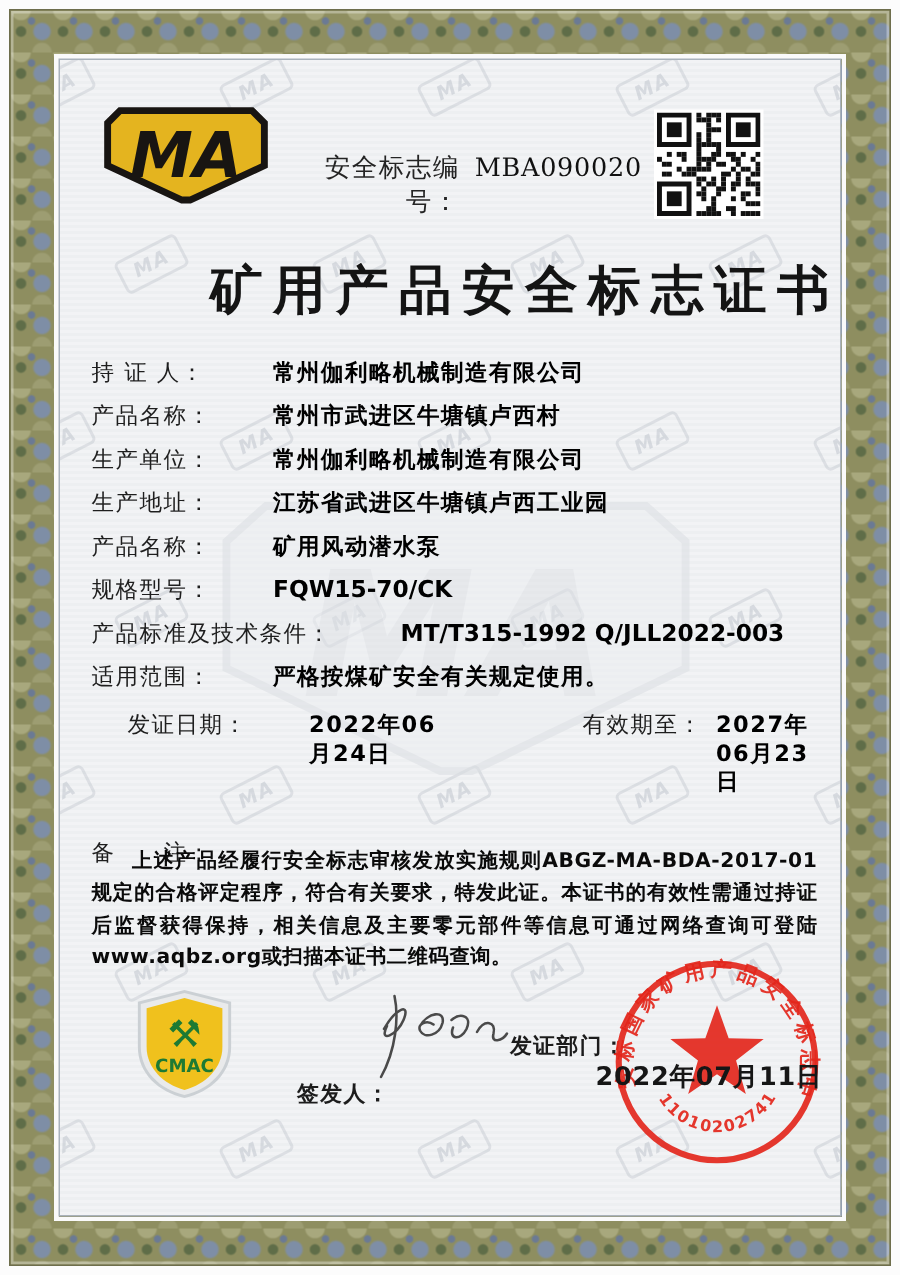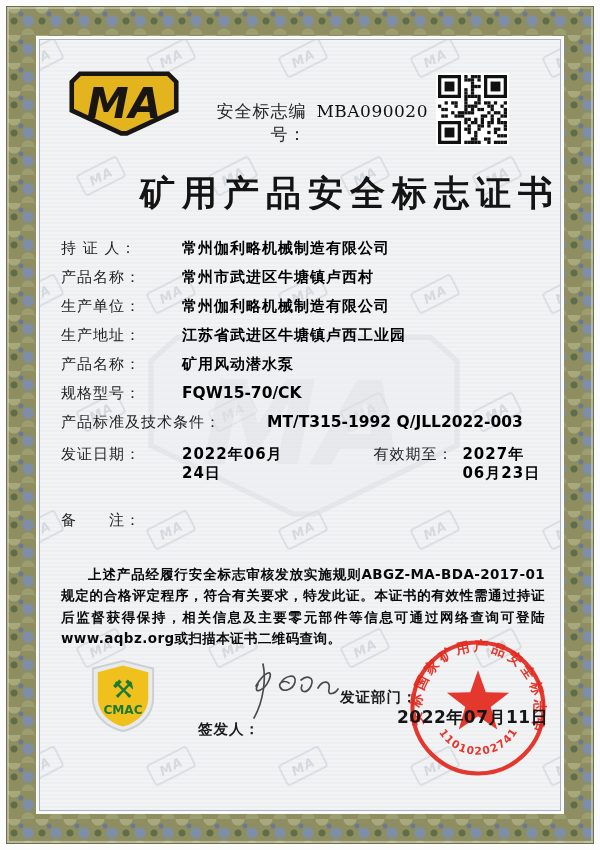--- a/index.html
+++ b/index.html
@@ -59,21 +59,21 @@
     font-family:"DejaVu Serif","Liberation Serif",serif; letter-spacing:7px;
   }
 
   
   .fields { position:absolute; left:21px; top:199px; right:14px; }
   .frow { display:flex; align-items:baseline; margin-bottom:10px; min-height:18.5px;gap:32px; }
   .flabel { font-size:15px; color:#1e1e1e; letter-spacing:1px; min-width:89px; flex:none; }
   .flabel.wide { min-width:0; margin-right:14px; }
   .fvalue { font-size:15px; font-weight:700; color:#000; letter-spacing:1px; }
   .fvalue.latin { letter-spacing:0; font-size:15.5px; }
-  .frow.dates { margin-top:13px; }
+  .frow.dates { margin-top:13px;margin-left:24px; }
   .frow.dates .pair2 { margin-left:54px; display:flex; align-items:baseline; }
   .frow.remark { margin-top:28px; }
 
   
   .statement {
     position:absolute; left:21px; top:524px; width:484px;
     font-size:13.5px; font-weight:700; color:#0a0a0a;
     line-height:1.58; text-align:justify; text-indent:2em; letter-spacing:.4px;
   }
 
@@ -301,20 +301,24 @@
           <span class="fvalue">矿用风动潜水泵</span>
         </div>
         <div class="frow">
           <span class="flabel">规格型号：</span>
           <span class="fvalue latin">FQW15-70/CK</span>
         </div>
         <div class="frow">
           <span class="flabel wide">产品标准及技术条件：</span>
           <span class="fvalue latin">MT/T315-1992 Q/JLL2022-003</span>
         </div>
+        <div class="frow">
+          <span class="flabel">适用范围：</span>
+          <span class="fvalue">严格按煤矿安全有关规定使用。</span>
+        </div>
         <div class="frow dates">
           <span class="flabel">发证日期：</span>
           <span class="fvalue">2022年06月24日</span>
           <span class="pair2">
             <span class="flabel">有效期至：</span>
             <span class="fvalue">2027年06月23日</span>
           </span>
         </div>
         <div class="frow remark">
           <span class="flabel">备　　注：</span>

